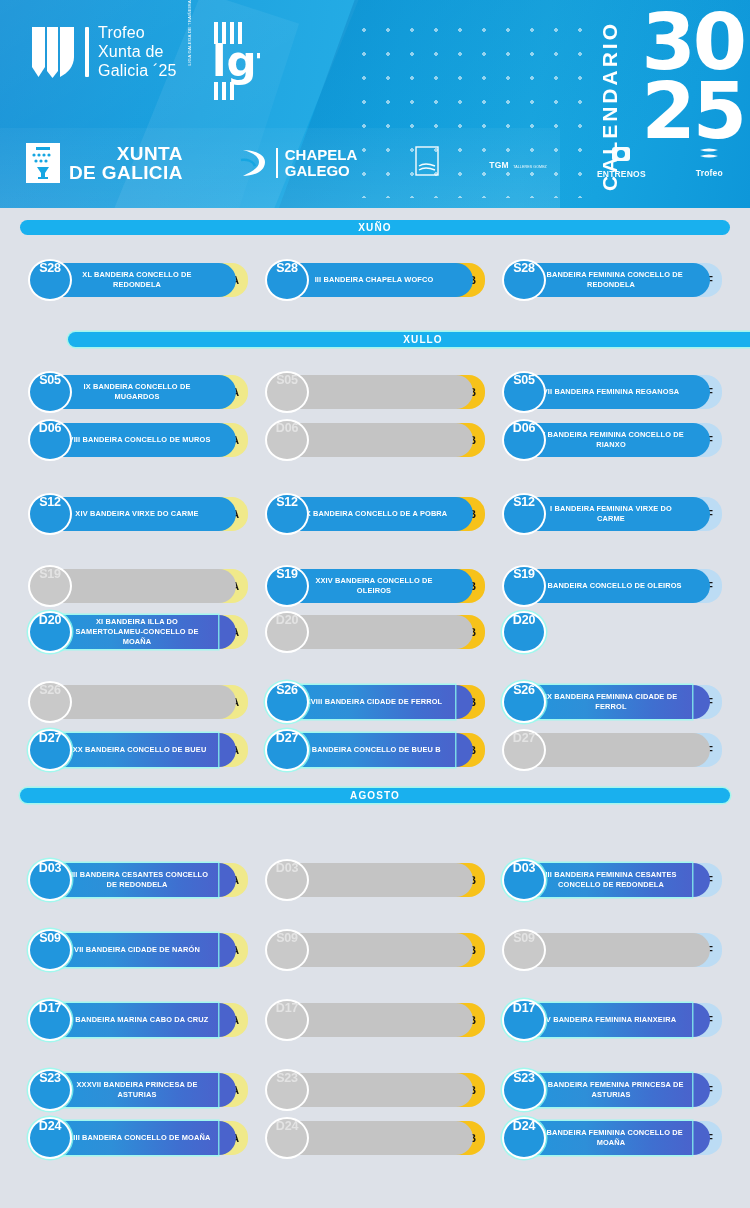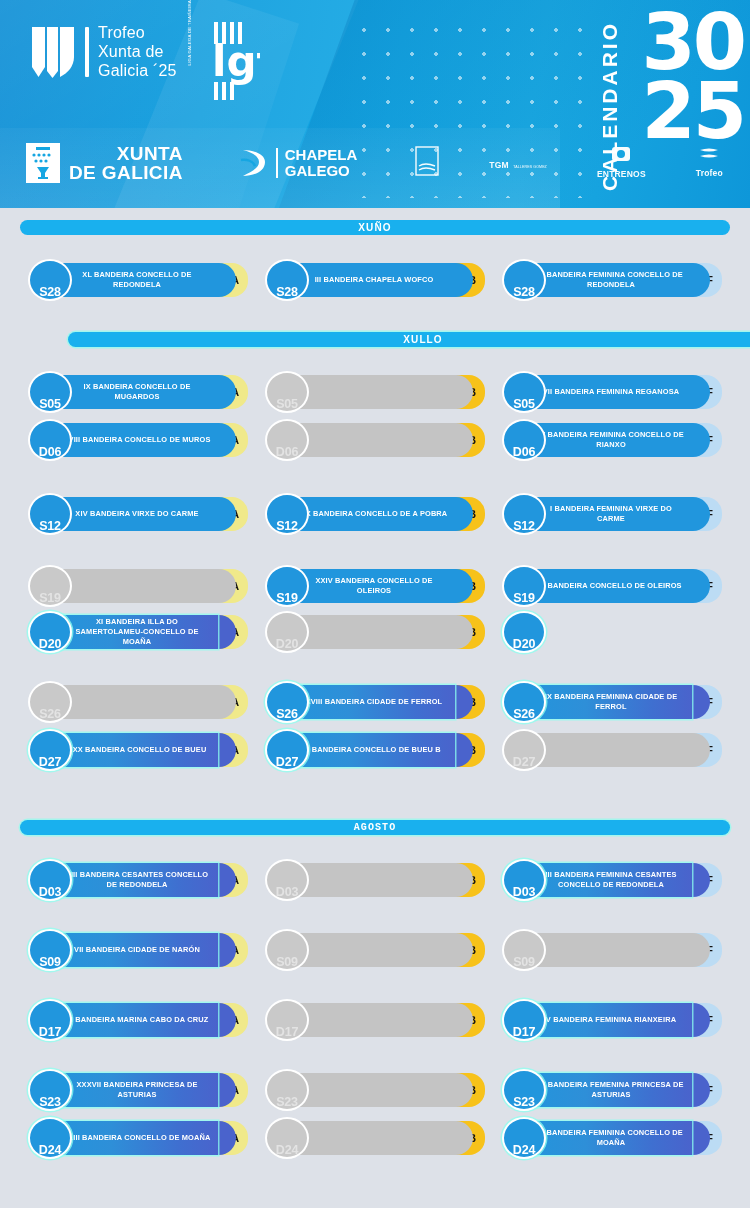--- a/index.html
+++ b/index.html
@@ -104,21 +104,21 @@
     position:absolute; left:160px; top:0; width:36px; height:34px;
     background:#2196dd; border-radius:0 22px 22px 0;
   }
   .cat{
     position:absolute; right:9px; top:50%; transform:translateY(-50%);
     font-size:10.5px; font-weight:800; color:#141414; line-height:1;
   }
   .badge{
     position:absolute; left:10px; top:1px; width:44px; height:42px;
     border-radius:50%; background:#2196dd; border:2.6px solid #fff;
-    display:flex; align-items:flex-end; justify-content:center; z-index:3;
+    display:flex; align-items:flex-start; justify-content:center; z-index:3;
   }
   .badge span{ color:#fff; font-size:12.5px; font-weight:800; letter-spacing:-.2px; }
 
   
   .cell.empty .bar{ background:#c4c4c4; }
   .cell.empty .tail-curve{ background:#c4c4c4; }
   .cell.empty .badge{ background:#c9c9c9; border-color:#fff; }
   .cell.empty .badge span{ color:#e3e3e3; }
 
   
@@ -595,21 +595,21 @@
           <div class="tail-curve"></div>
           <div class="bar">
             <div class="ttl"></div>
           </div>
         </div>
         <div class="badge">
           <span>D27</span>
         </div>
       </div>
     </div>
-    <div class="month-bar glow" style="top: 612px; font-family: Liberation Mono, monospace;">
+    <div class="month-bar glow" style="top: 580px;">
       <span>AGOSTO</span>
     </div>
     <div class="row" style="top: 650px;">
       <div class="cell c0 glow">
         <div class="bar-wrap">
           <div class="tail a">
             <span class="cat">A</span>
           </div>
           <div class="tail-curve"></div>
           <div class="bar">

